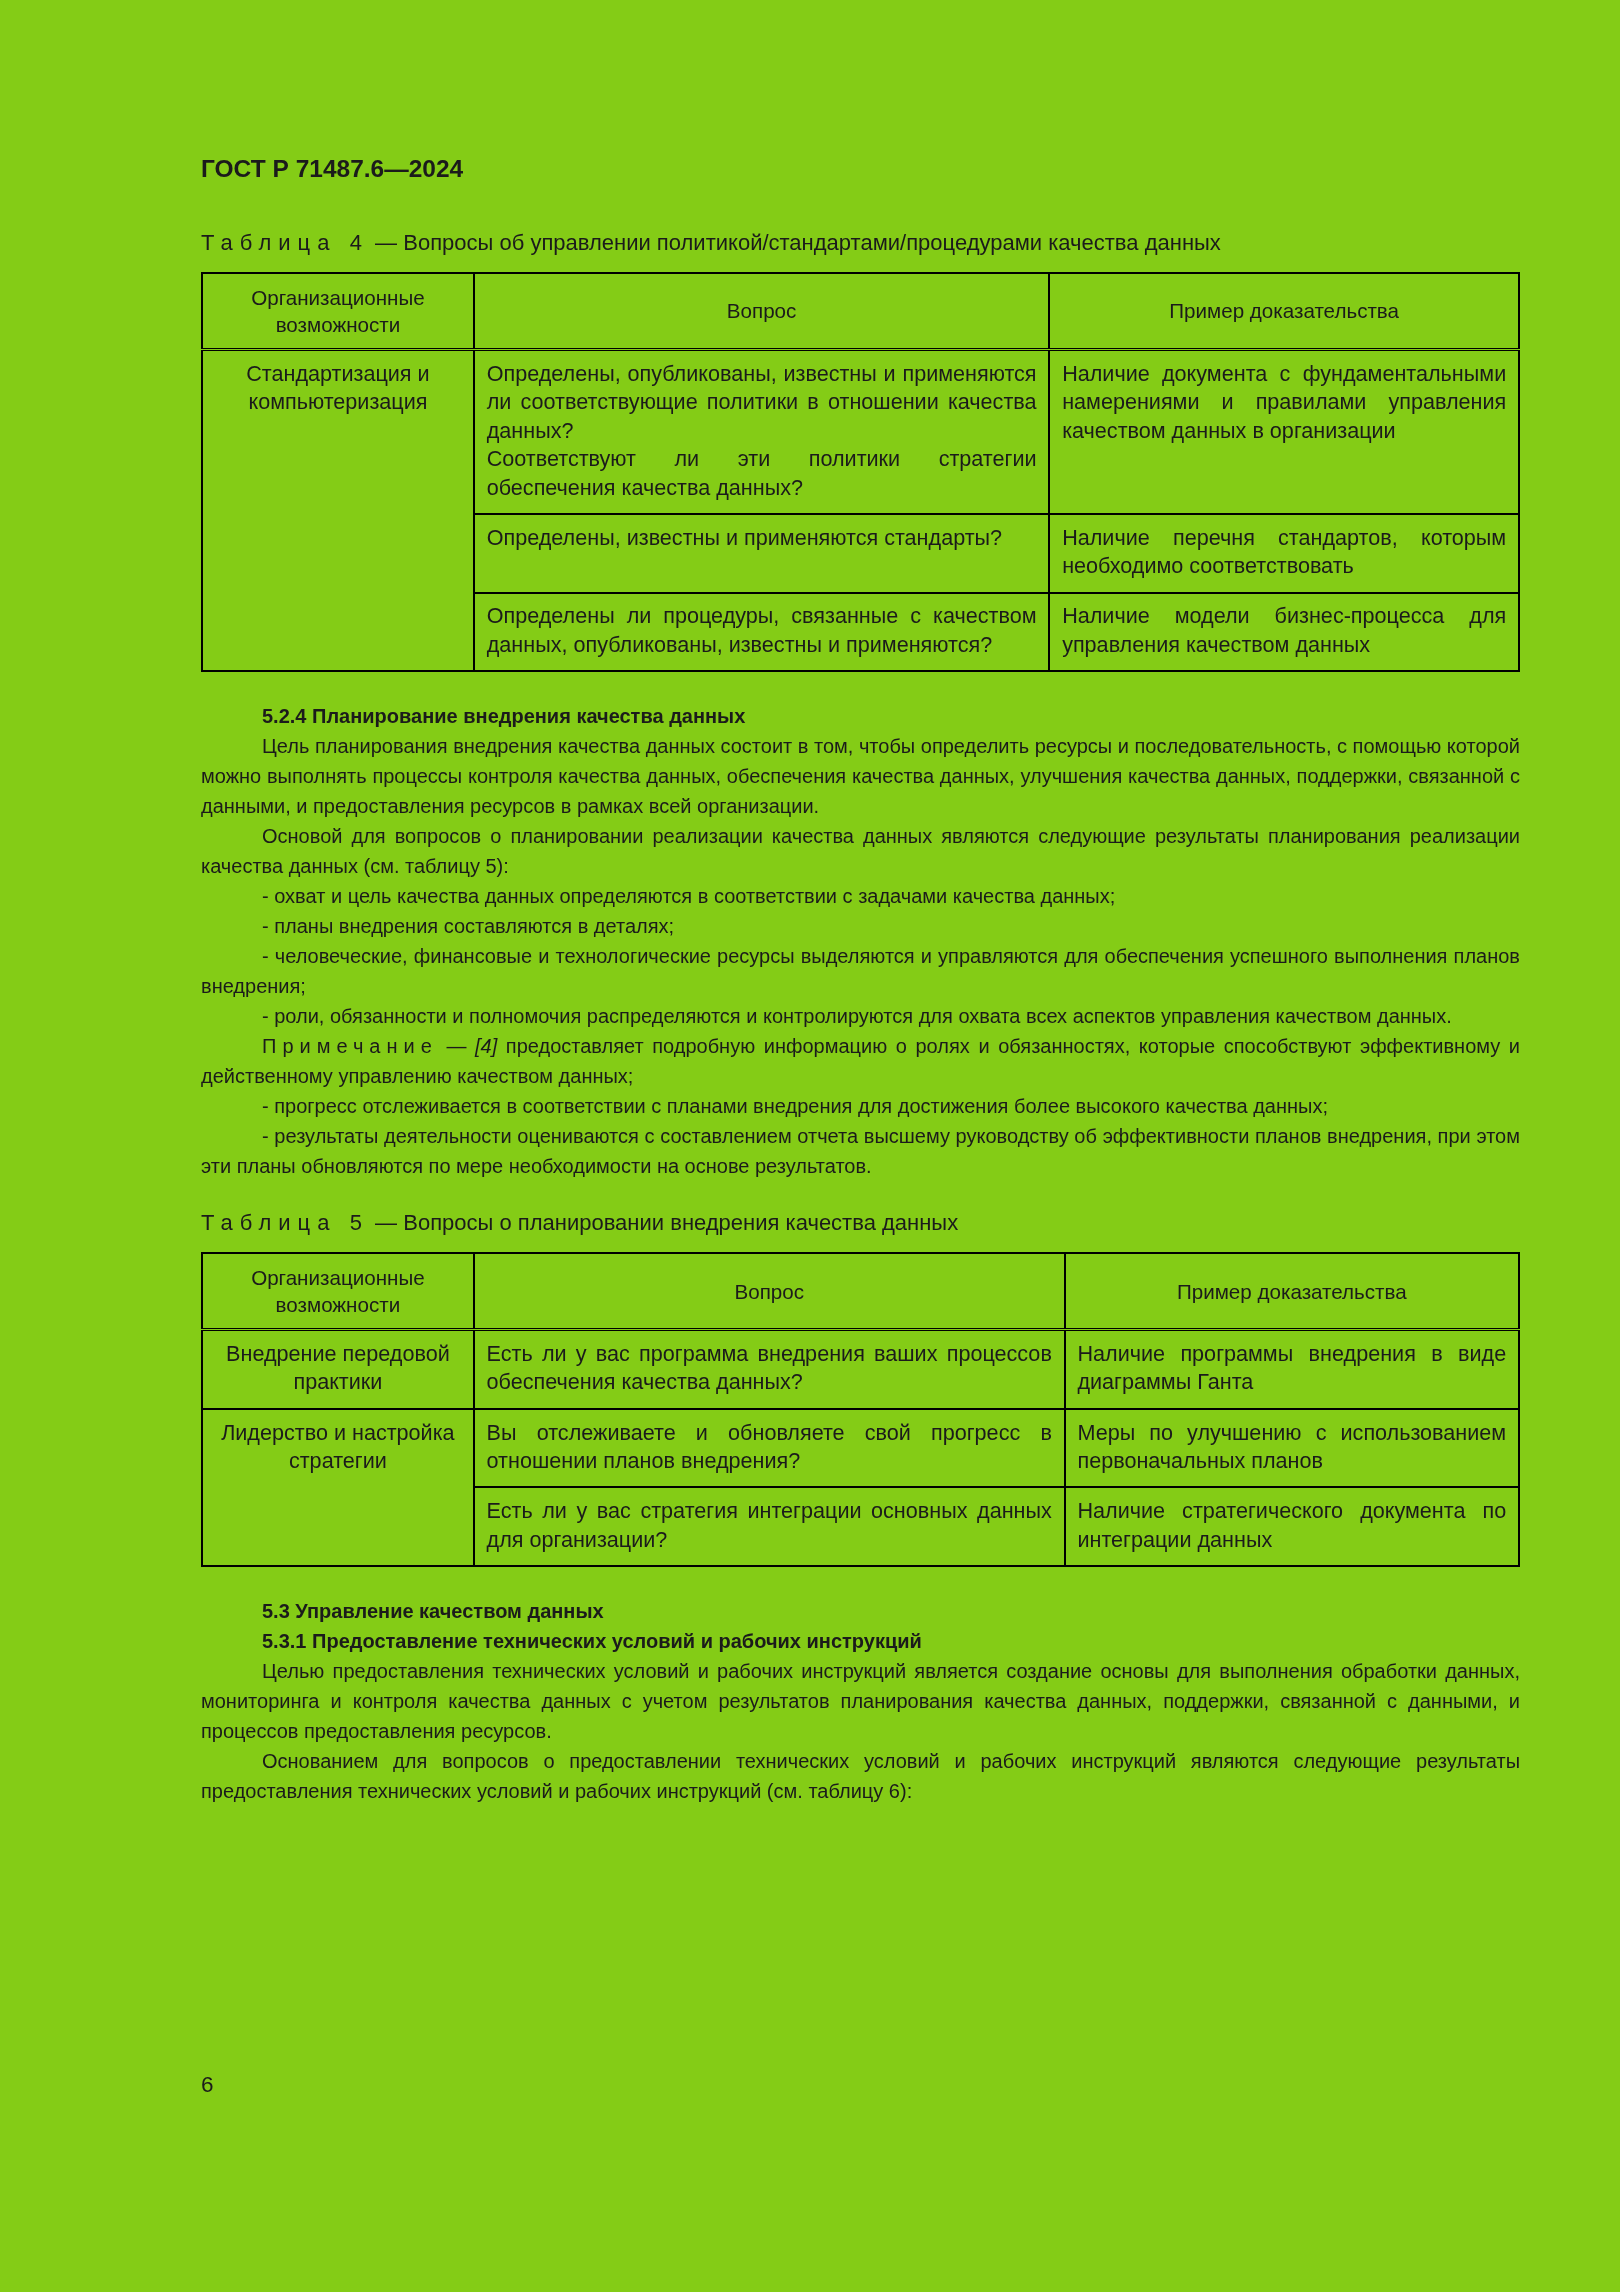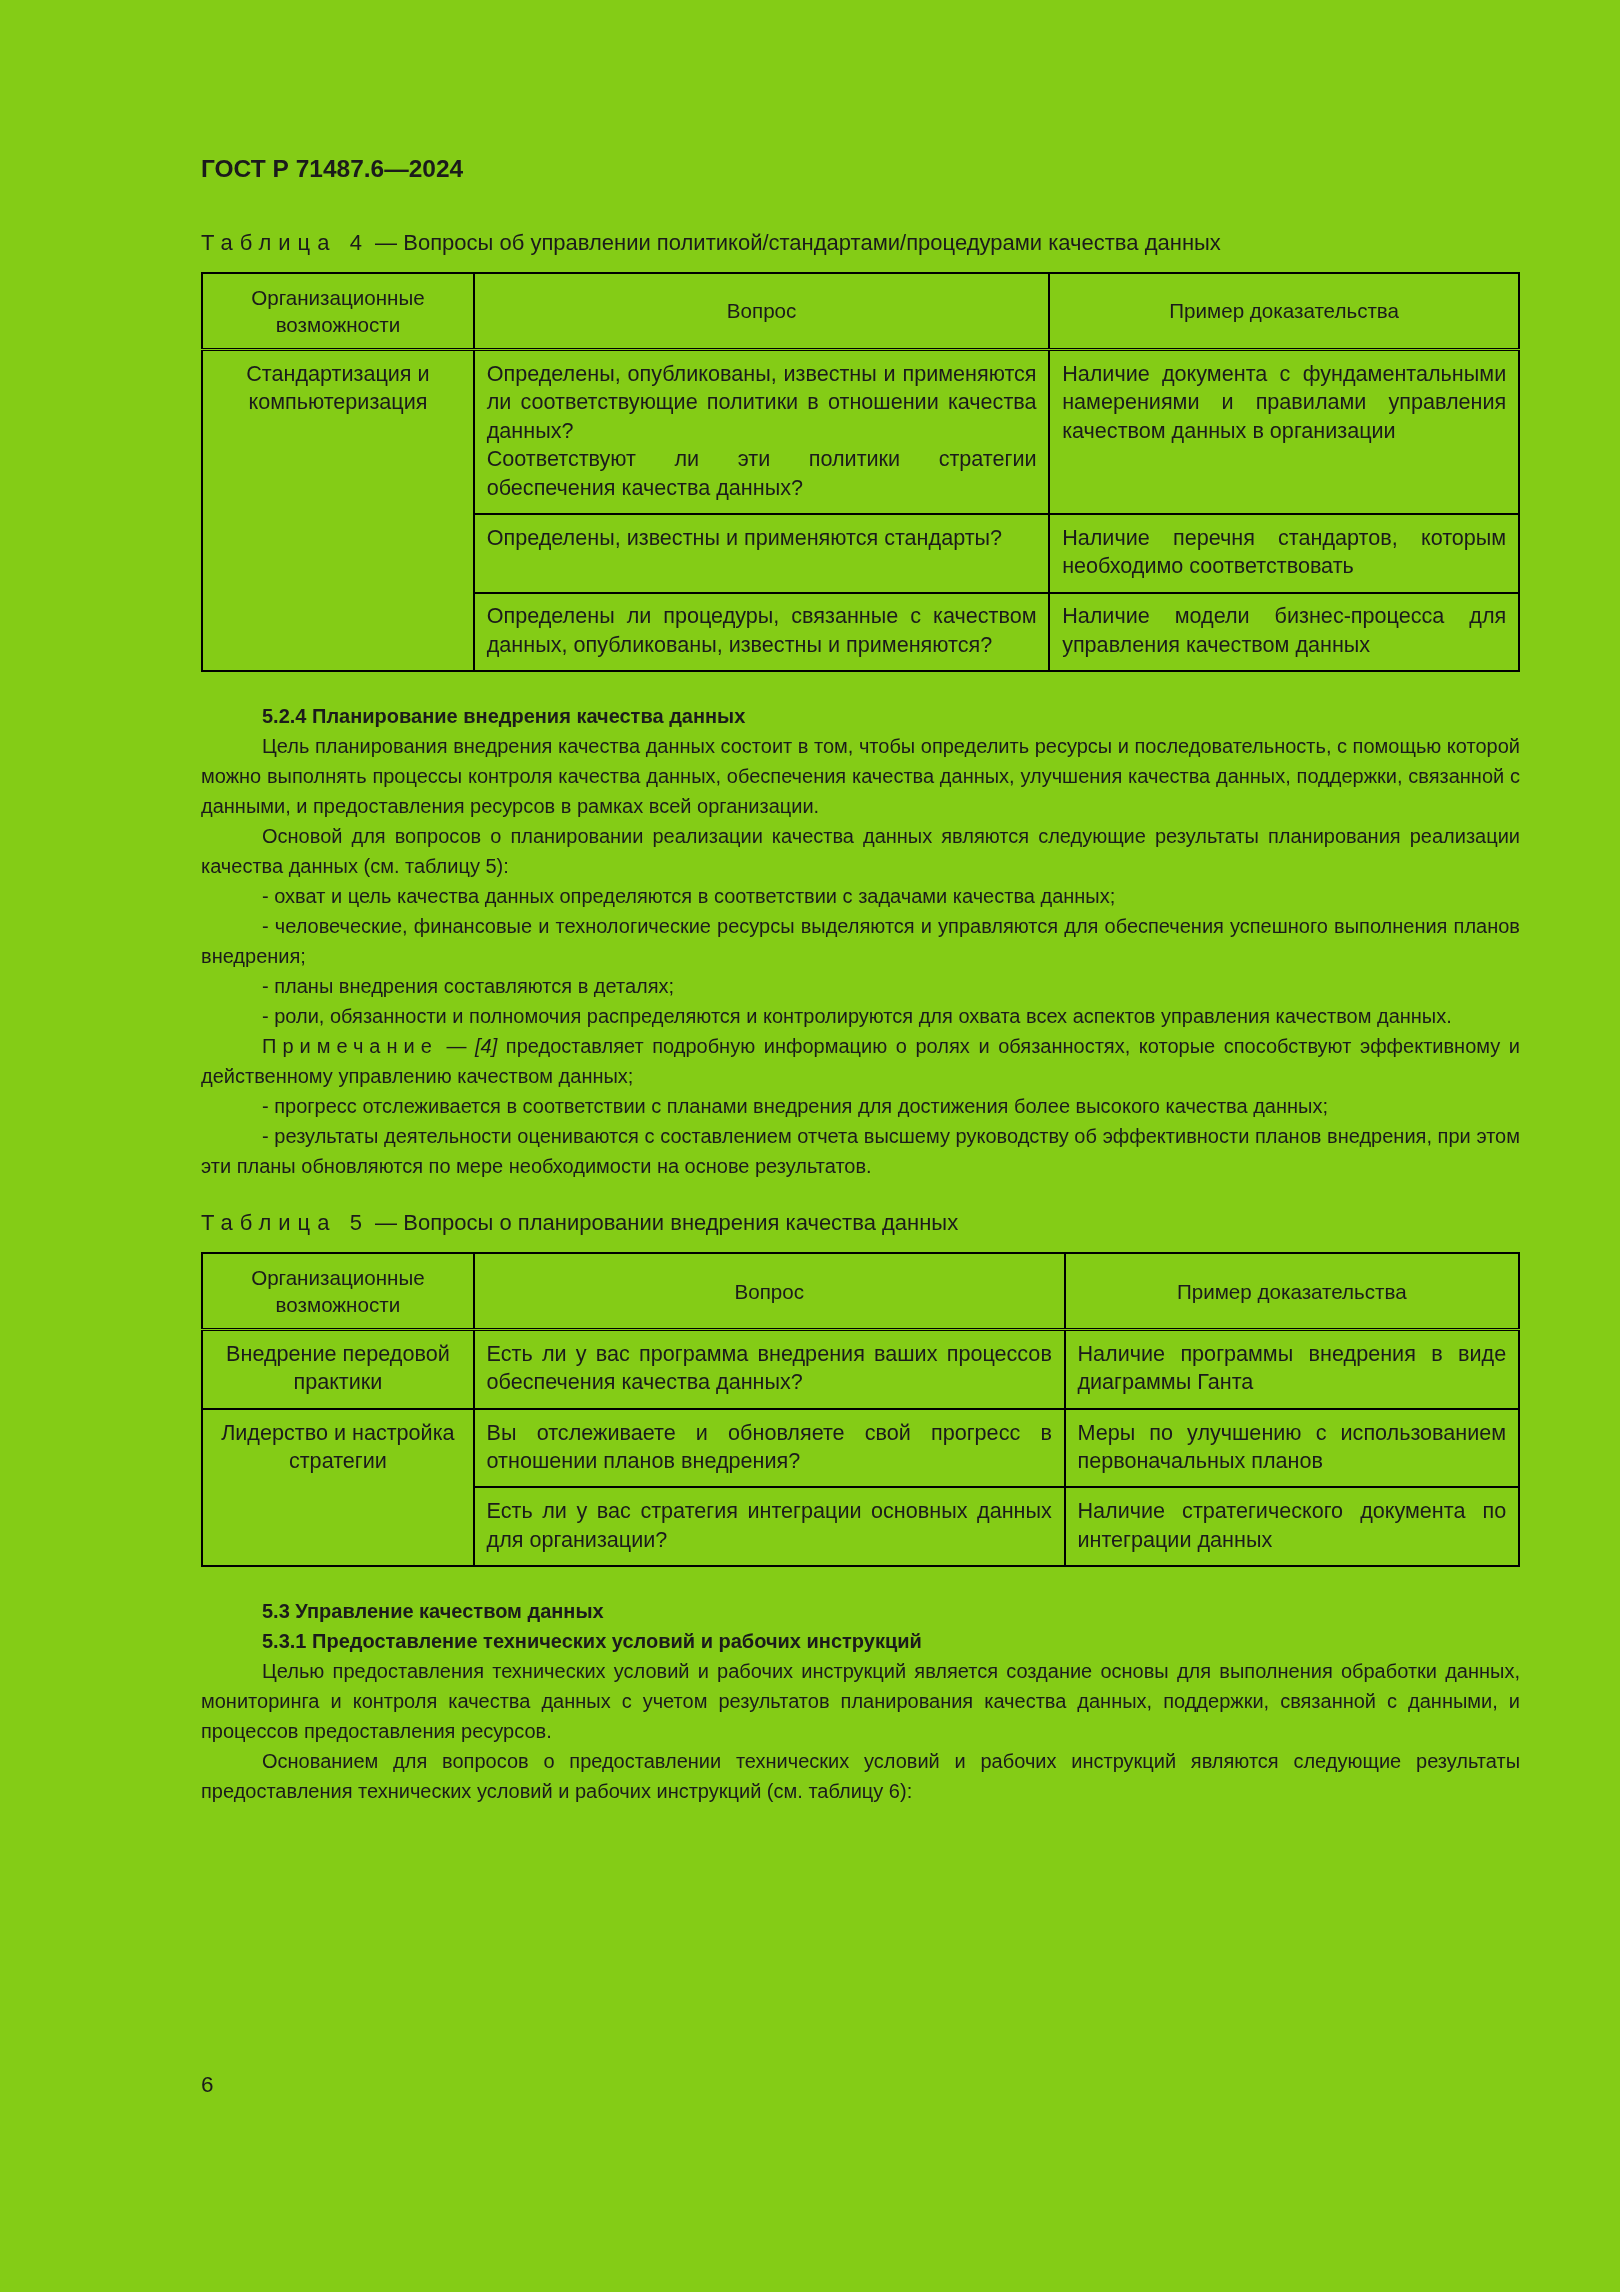--- a/index.html
+++ b/index.html
@@ -127,22 +127,22 @@
           <td class="e">Наличие модели бизнес-процесса для управления качеством данных</td>
         </tr>
       </tbody>
     </table>
 
     <div class="body-text">
       <p class="heading">5.2.4 Планирование внедрения качества данных</p>
       <p class="para">Цель планирования внедрения качества данных состоит в том, чтобы определить ресурсы и последовательность, с помощью которой можно выполнять процессы контроля качества данных, обеспечения качества данных, улучшения качества данных, поддержки, связанной с данными, и предоставления ресурсов в рамках всей организации.</p>
       <p class="para">Основой для вопросов о планировании реализации качества данных являются следующие результаты планирования реализации качества данных (см. таблицу 5):</p>
       <p class="para">- охват и цель качества данных определяются в соответствии с задачами качества данных;</p>
+      <p class="para">- планы внедрения составляются в деталях;</p>
       <p class="para">- человеческие, финансовые и технологические ресурсы выделяются и управляются для обеспечения успешного выполнения планов внедрения;</p>
-      <p class="para">- планы внедрения составляются в деталях;</p>
       <p class="para">- роли, обязанности и полномочия распределяются и контролируются для охвата всех аспектов управления качеством данных.</p>
       <p class="note"><span class="spaced">Примечание</span> <span>—</span> <span class="italic">[4]</span> <span>предоставляет подробную информацию о ролях и обязанностях, которые способствуют эффективному и действенному управлению качеством данных;</span></p>
       <p class="para">- прогресс отслеживается в соответствии с планами внедрения для достижения более высокого качества данных;</p>
       <p class="para">- результаты деятельности оцениваются с составлением отчета высшему руководству об эффективности планов внедрения, при этом эти планы обновляются по мере необходимости на основе результатов.</p>
     </div>
 
     <p class="table-caption mt-table5"><span class="spaced">Таблица 5</span> <span>—</span> <span>Вопросы о планировании внедрения качества данных</span></p>
 
     <table class="gost">
       <colgroup>

